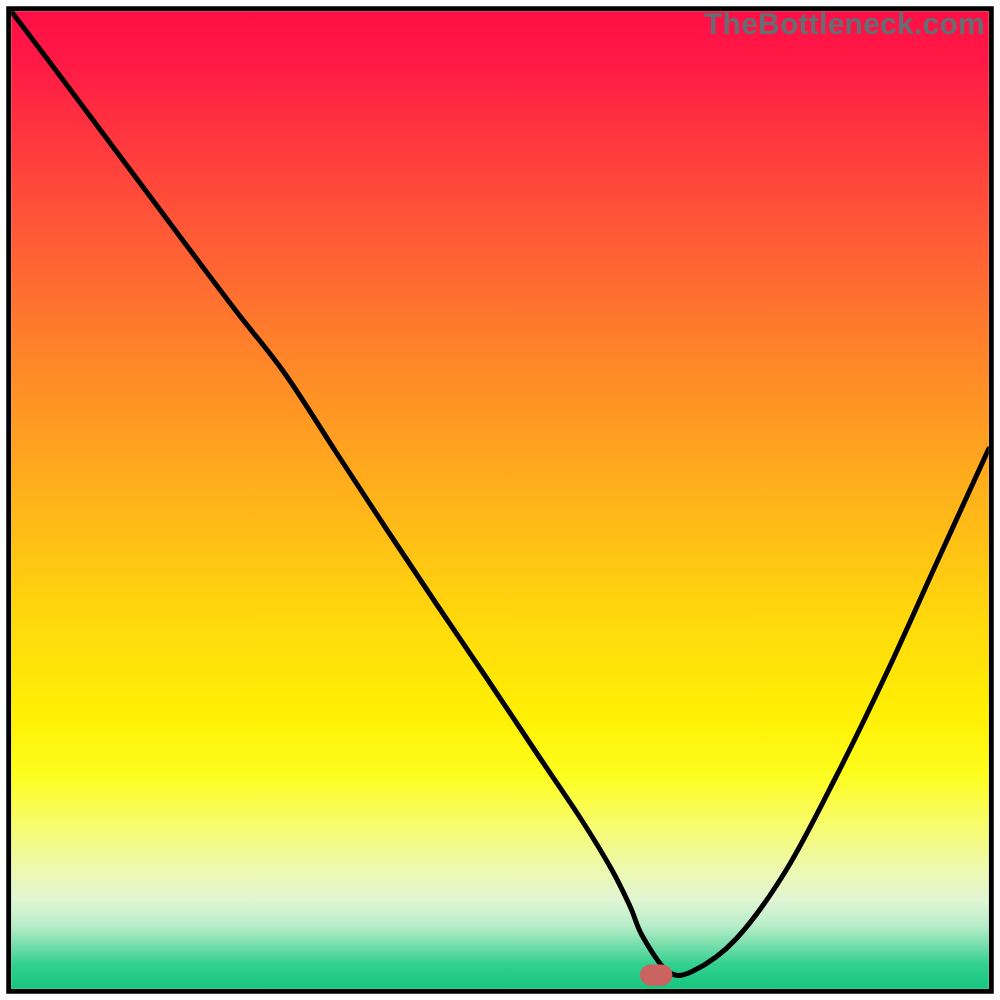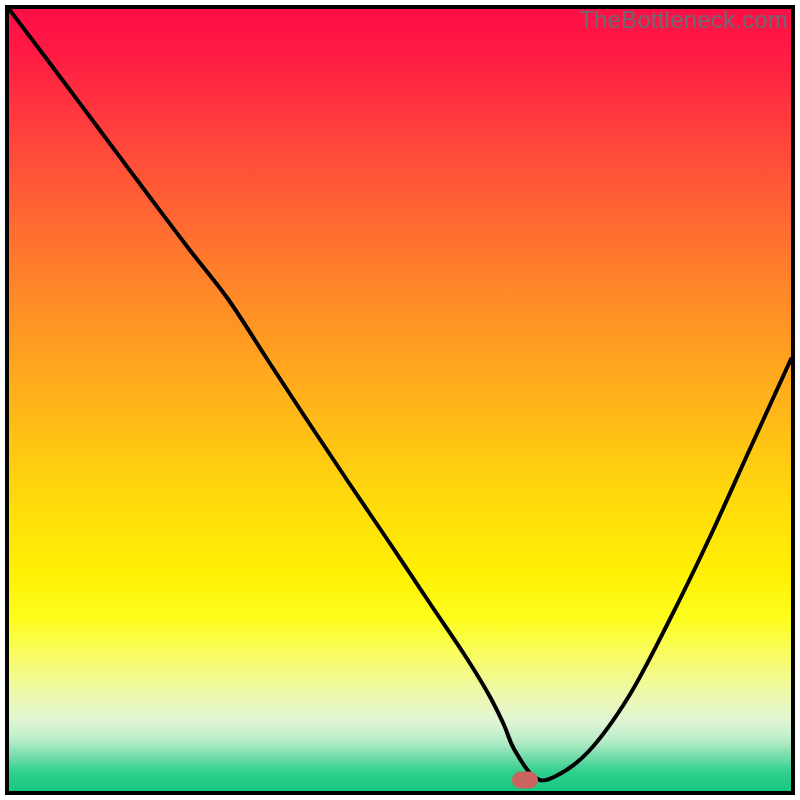--- a/index.html
+++ b/index.html
@@ -18,21 +18,21 @@
     width: 790px;
     height: 790px;
     box-sizing: border-box;
     border: 4px solid #000;
   }
   .attribution {
     position: absolute;
     top: 6px;
     right: 12px;
     font-size: 24px;
-    font-weight: 400;
+    font-weight: 700;
     color: #666d73;
     letter-spacing: 0.2px;
     z-index: 3;
   }
   .gradient {
     position: absolute;
     inset: 0;
     width: 100%;
     height: 100%;
     z-index: 0;

